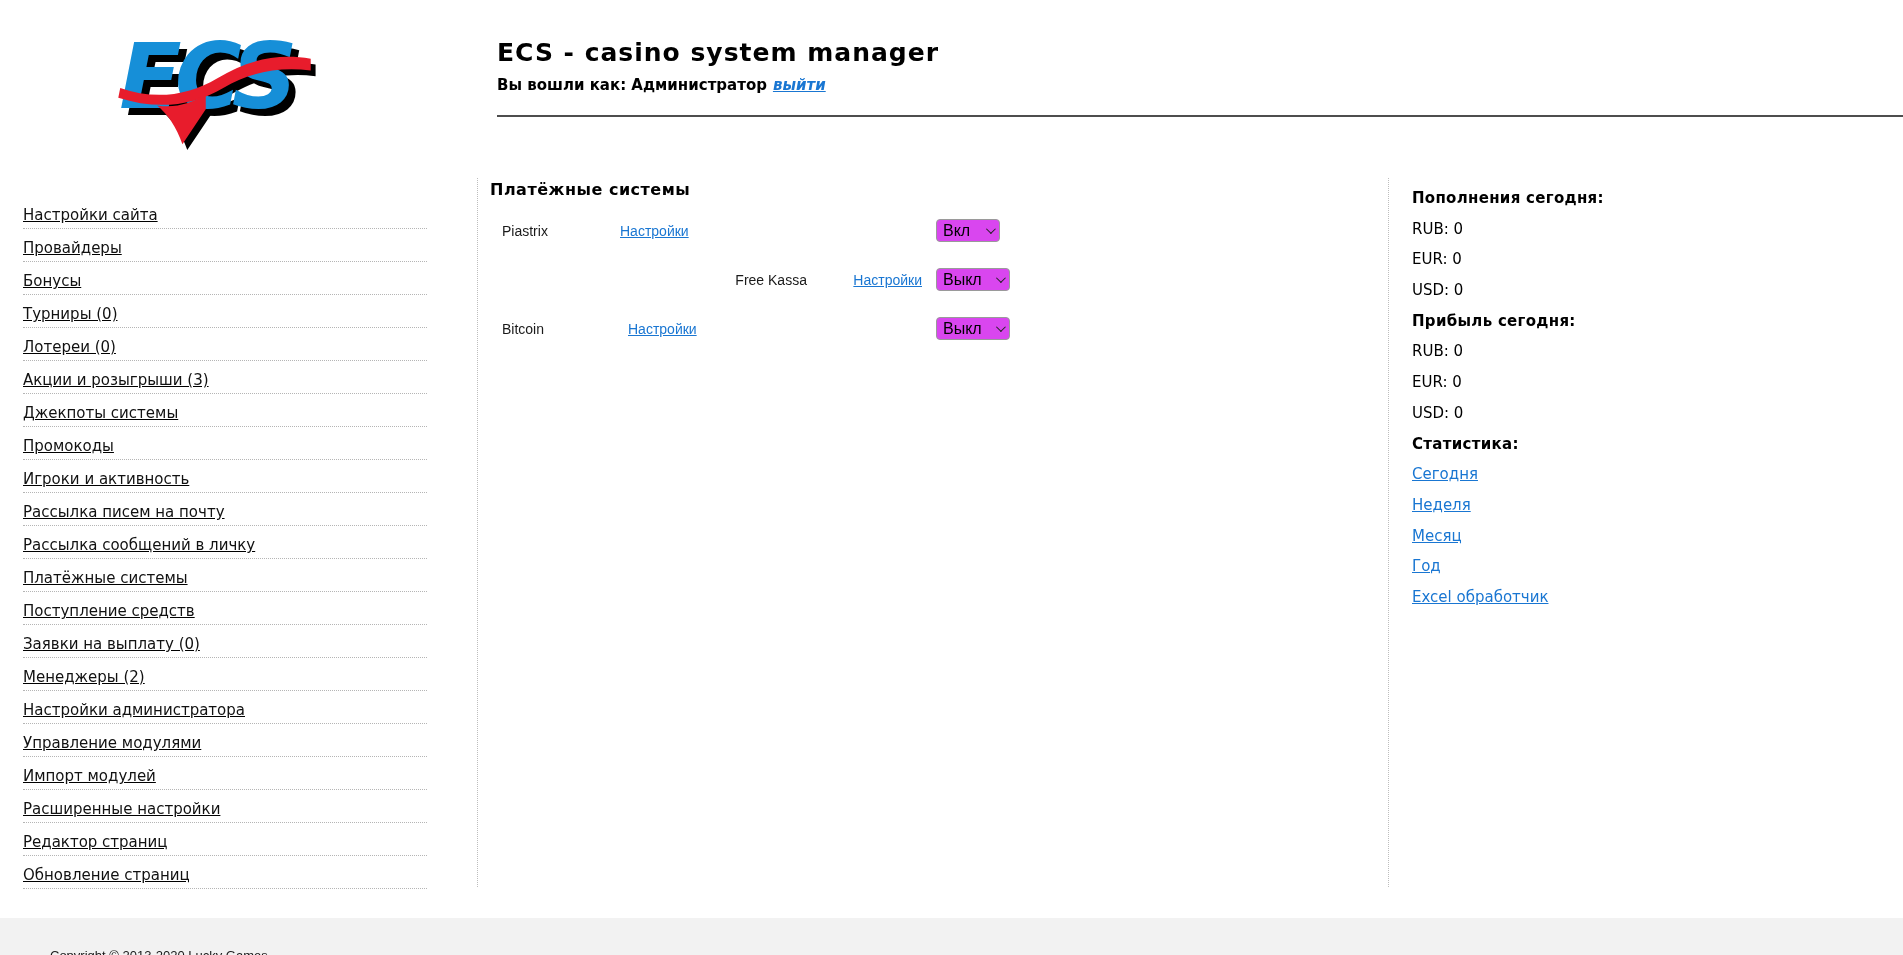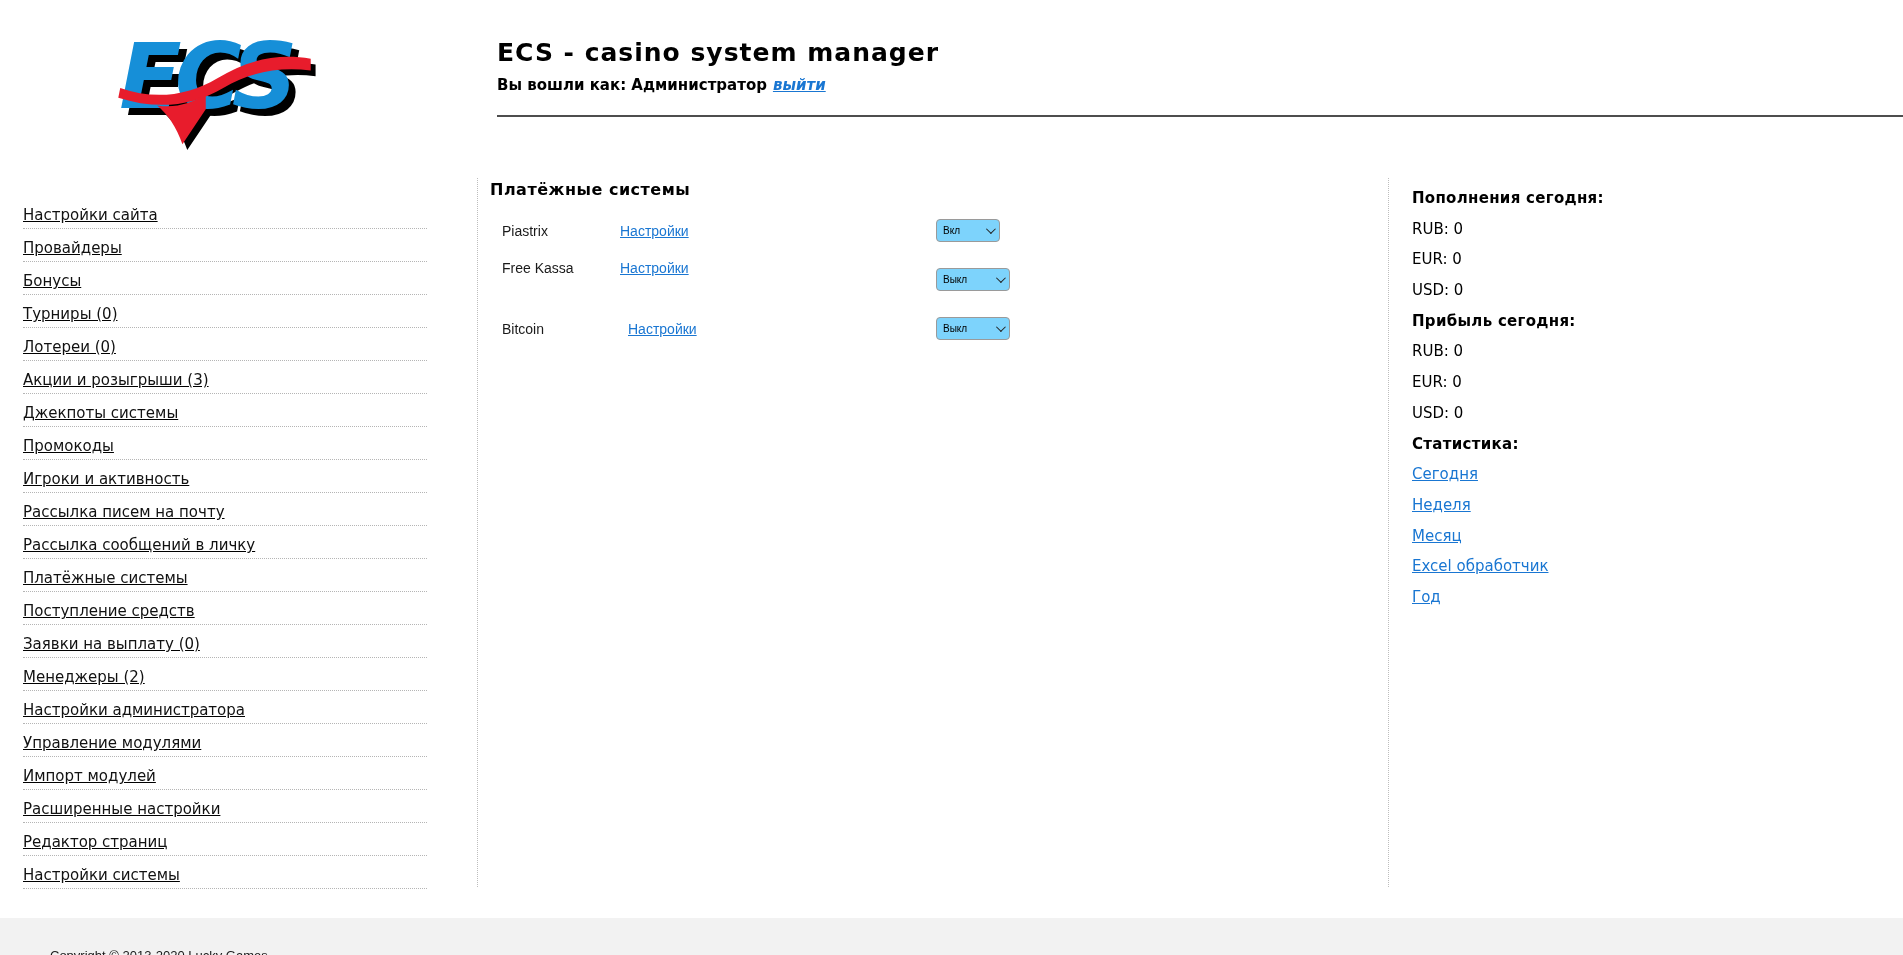--- a/index.html
+++ b/index.html
@@ -39,32 +39,32 @@
   
   .main-title {
     position:absolute; left:490px; top:180px;
     font-size:16px; font-weight:bold; letter-spacing:0.5px;
   }
   .pay-row { position:absolute; left:502px; width:420px; height:24px; display:flex; align-items:center;
              font-family:"Liberation Sans", sans-serif; font-size:14px; }
   .pay-row .pay-name { width:118px; color:#1a1a1a; }
   .pay-row a { color:#1976d2; text-decoration:underline; font-size:14px; }
   .row-0 { top:219px; }
-  .row-1 { top:256px; }
+  .row-1 { top:268px;justify-content:flex-end; }
   .row-2 { top:317px;gap:8px; }
 
   .select-wrap { position:absolute; height:23px; }
   .select-wrap.sel-0 { left:936px; top:219px; width:64px; }
   .select-wrap.sel-1 { left:936px; top:268px; width:74px; }
   .select-wrap.sel-2 { left:936px; top:317px; width:74px; }
   .select-wrap select {
     width:100%; height:23px;
     -webkit-appearance:none; appearance:none;
-    background:#7dd3fc; border:1px solid #9a9a9a; border-radius:4px;
-    font-family:"Liberation Sans", sans-serif; font-size:10px; color:#000;
+    background:#d946ef; border:1px solid #9a9a9a; border-radius:4px;
+    font-family:"Liberation Sans", sans-serif; font-size:16px; color:#000;
     padding:0 18px 0 6px; cursor:pointer;
   }
   .chev { position:absolute; right:7px; top:8px; width:7px; height:7px; pointer-events:none;
           border-right:1.5px solid #222; border-bottom:1.5px solid #222;
           transform:rotate(45deg) translateY(-2px); }
 
   
   .right-panel { position:absolute; left:1412px; top:183px; width:320px; font-size:15px; }
   .right-panel div { line-height:30.7px; height:30.7px; }
   .rp-head { font-weight:bold; letter-spacing:0.3px; }
@@ -114,21 +114,21 @@
   <div class="sidebar-item">Рассылка сообщений в личку</div>
   <div class="sidebar-item">Платёжные системы</div>
   <div class="sidebar-item">Поступление средств</div>
   <div class="sidebar-item">Заявки на выплату (0)</div>
   <div class="sidebar-item">Менеджеры (2)</div>
   <div class="sidebar-item">Настройки администратора</div>
   <div class="sidebar-item">Управление модулями</div>
   <div class="sidebar-item">Импорт модулей</div>
   <div class="sidebar-item">Расширенные настройки</div>
   <div class="sidebar-item">Редактор страниц</div>
-  <div class="sidebar-item">Настройки системы</div>
+  <div class="sidebar-item">Обновление страниц</div>
 </nav>
 
 <div class="v-divider left"></div>
 <div class="v-divider right"></div>
 
 <h2 class="main-title">Платёжные системы</h2>
 
 <div class="pay-row row-0">
   <span class="pay-name">Piastrix</span>
   <a href="#">Настройки</a>
@@ -168,19 +168,19 @@
   <div>EUR: 0</div>
   <div>USD: 0</div>
   <div class="rp-head">Прибыль сегодня:</div>
   <div>RUB: 0</div>
   <div>EUR: 0</div>
   <div>USD: 0</div>
   <div class="rp-head">Статистика:</div>
   <div><a href="#">Сегодня</a></div>
   <div><a href="#">Неделя</a></div>
   <div><a href="#">Месяц</a></div>
+  <div><a href="#">Год</a></div>
   <div><a href="#">Excel обработчик</a></div>
-  <div><a href="#">Год</a></div>
 </aside>
 
 <footer class="footer">
   <div class="copyright">Copyright © 2013-2020 Lucky Games</div>
 </footer>
 
 </body></html>

